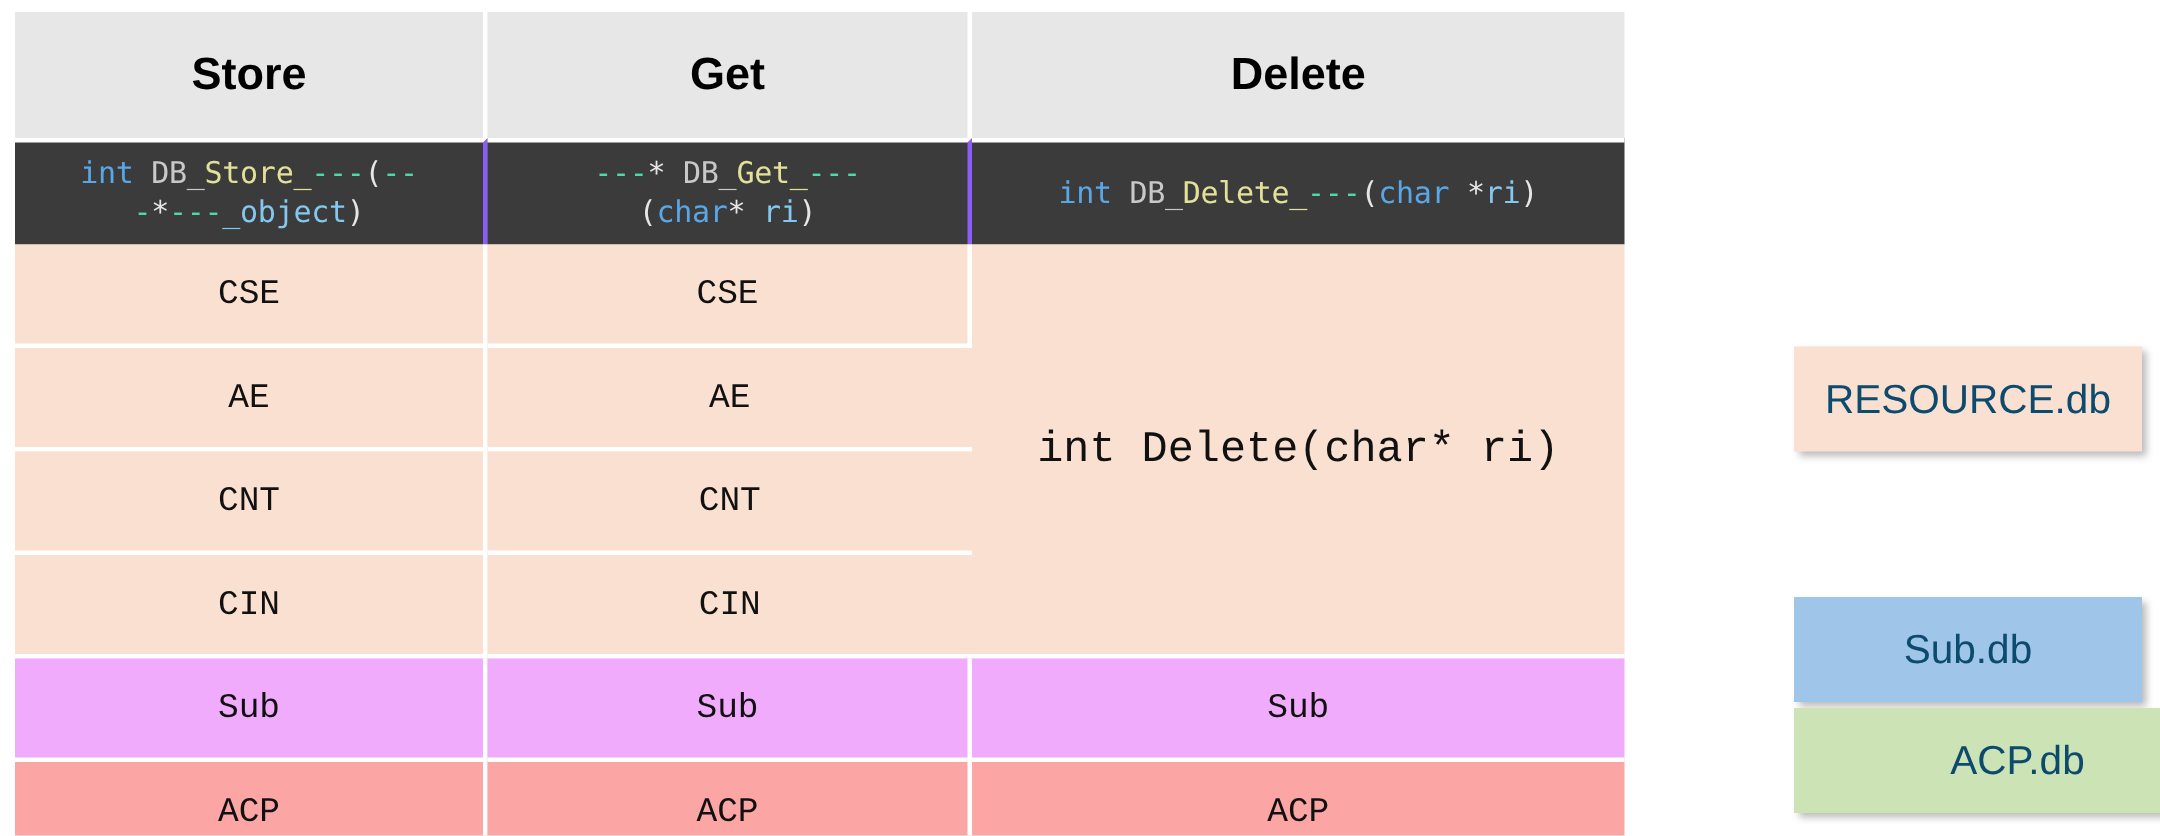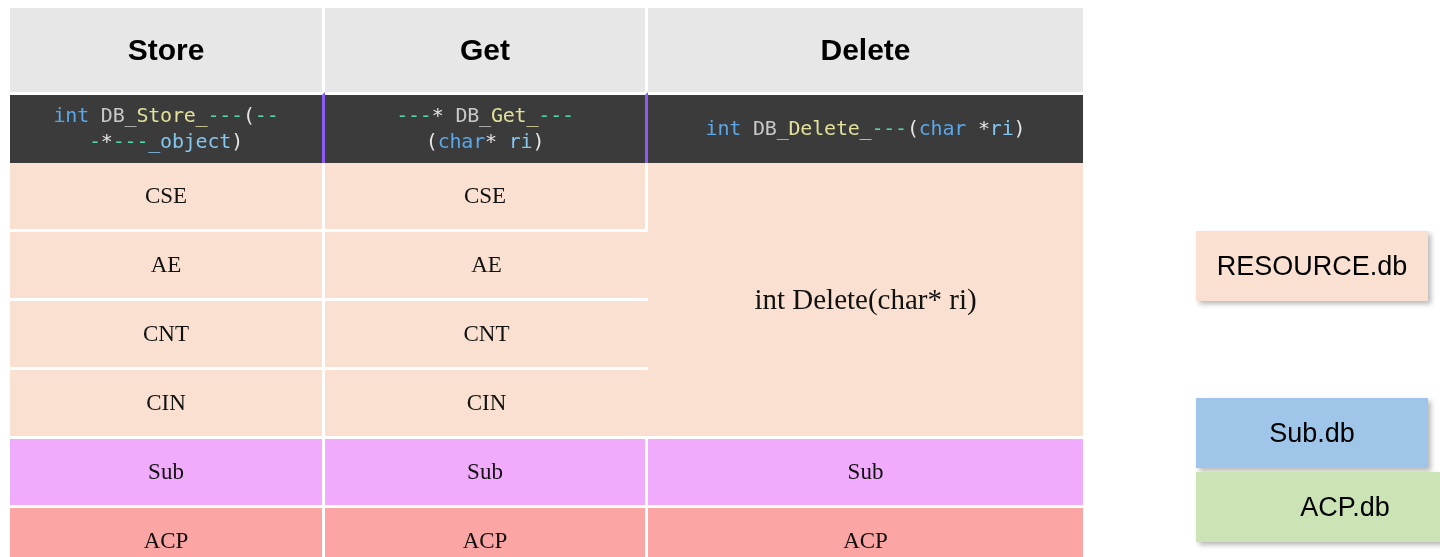--- a/index.html
+++ b/index.html
@@ -70,21 +70,21 @@
   .tk-fn   { color: #e3e09a; }   
   .tk-ph   { color: #4fd9a5; }   
   .tk-pn   { color: #e6e6e6; }   
   .tk-var  { color: #84c7ef; }   
 
   
   .body-cell {
     text-align: center;
     vertical-align: middle;
     height: 66px;
-    font-family: Liberation Serif, serif;
+    font-family: Liberation Mono, monospace;
     font-size: 23px;
     color: #111111;
     border-right: 3px solid #ffffff;
     border-bottom: 3px solid #ffffff;
     padding: 0;
   }
   .body-cell:last-child { border-right: none; }
   tr:last-child .body-cell { border-bottom: none; }
 
   .bg-peach { background: #fae0d0; }
@@ -98,21 +98,21 @@
 
   
   .legend-box {
     position: absolute;
     width: 232px;
     display: flex;
     align-items: center;
     justify-content: center;
     font-family: "Liberation Sans", sans-serif;
     font-size: 27px;
-    color: #000000;
+    color: #0c4a6e;
     box-shadow: 3px 3px 5px rgba(0,0,0,0.28);
     text-align: center;
   }
   #legend-resource { left: 1196px; top: 231px; height: 70px; }
   #legend-sub      { left: 1196px; top: 398px; height: 70px; }
   #legend-acp      { left: 1196px; top: 472px; height: 70px; padding-left: 33px; }
 </style>
 </head>
 <body>
 

